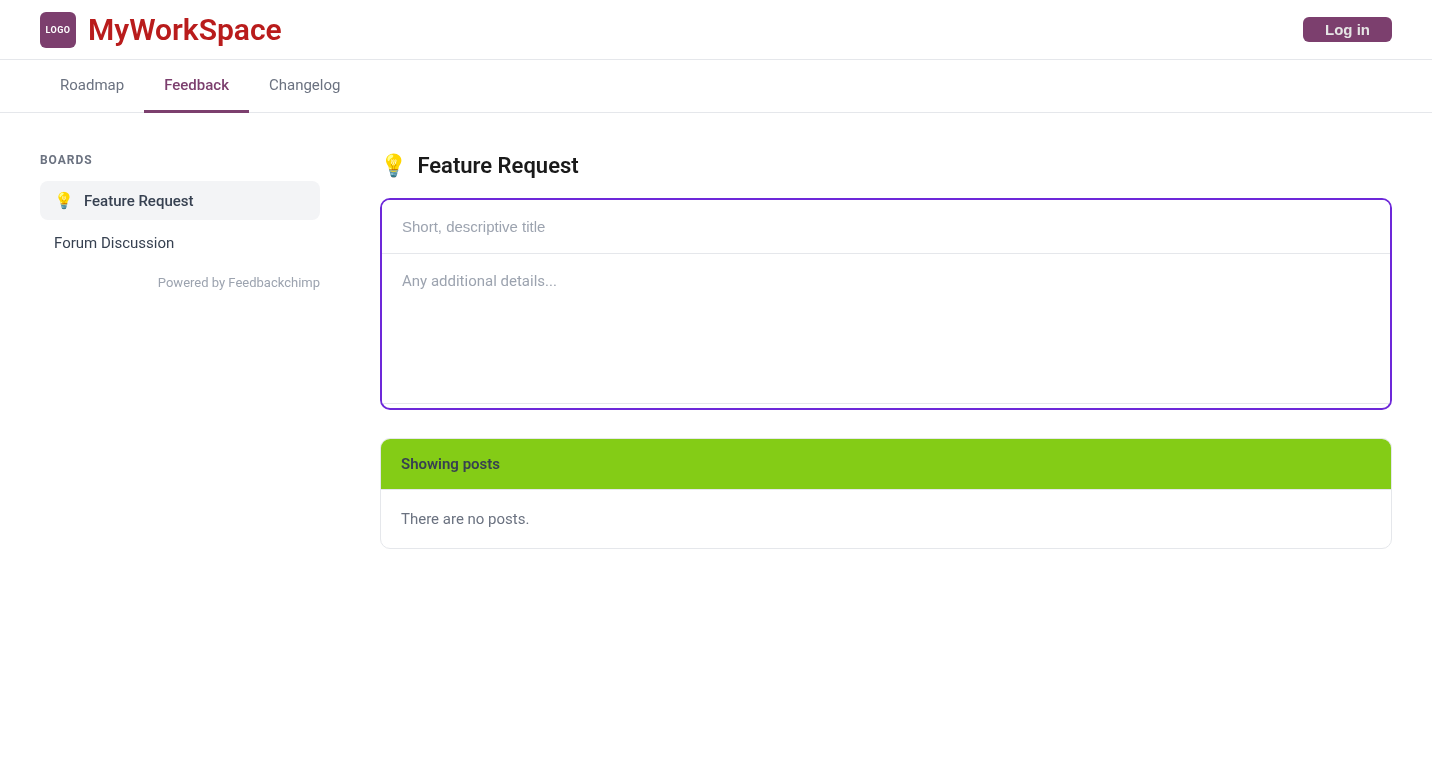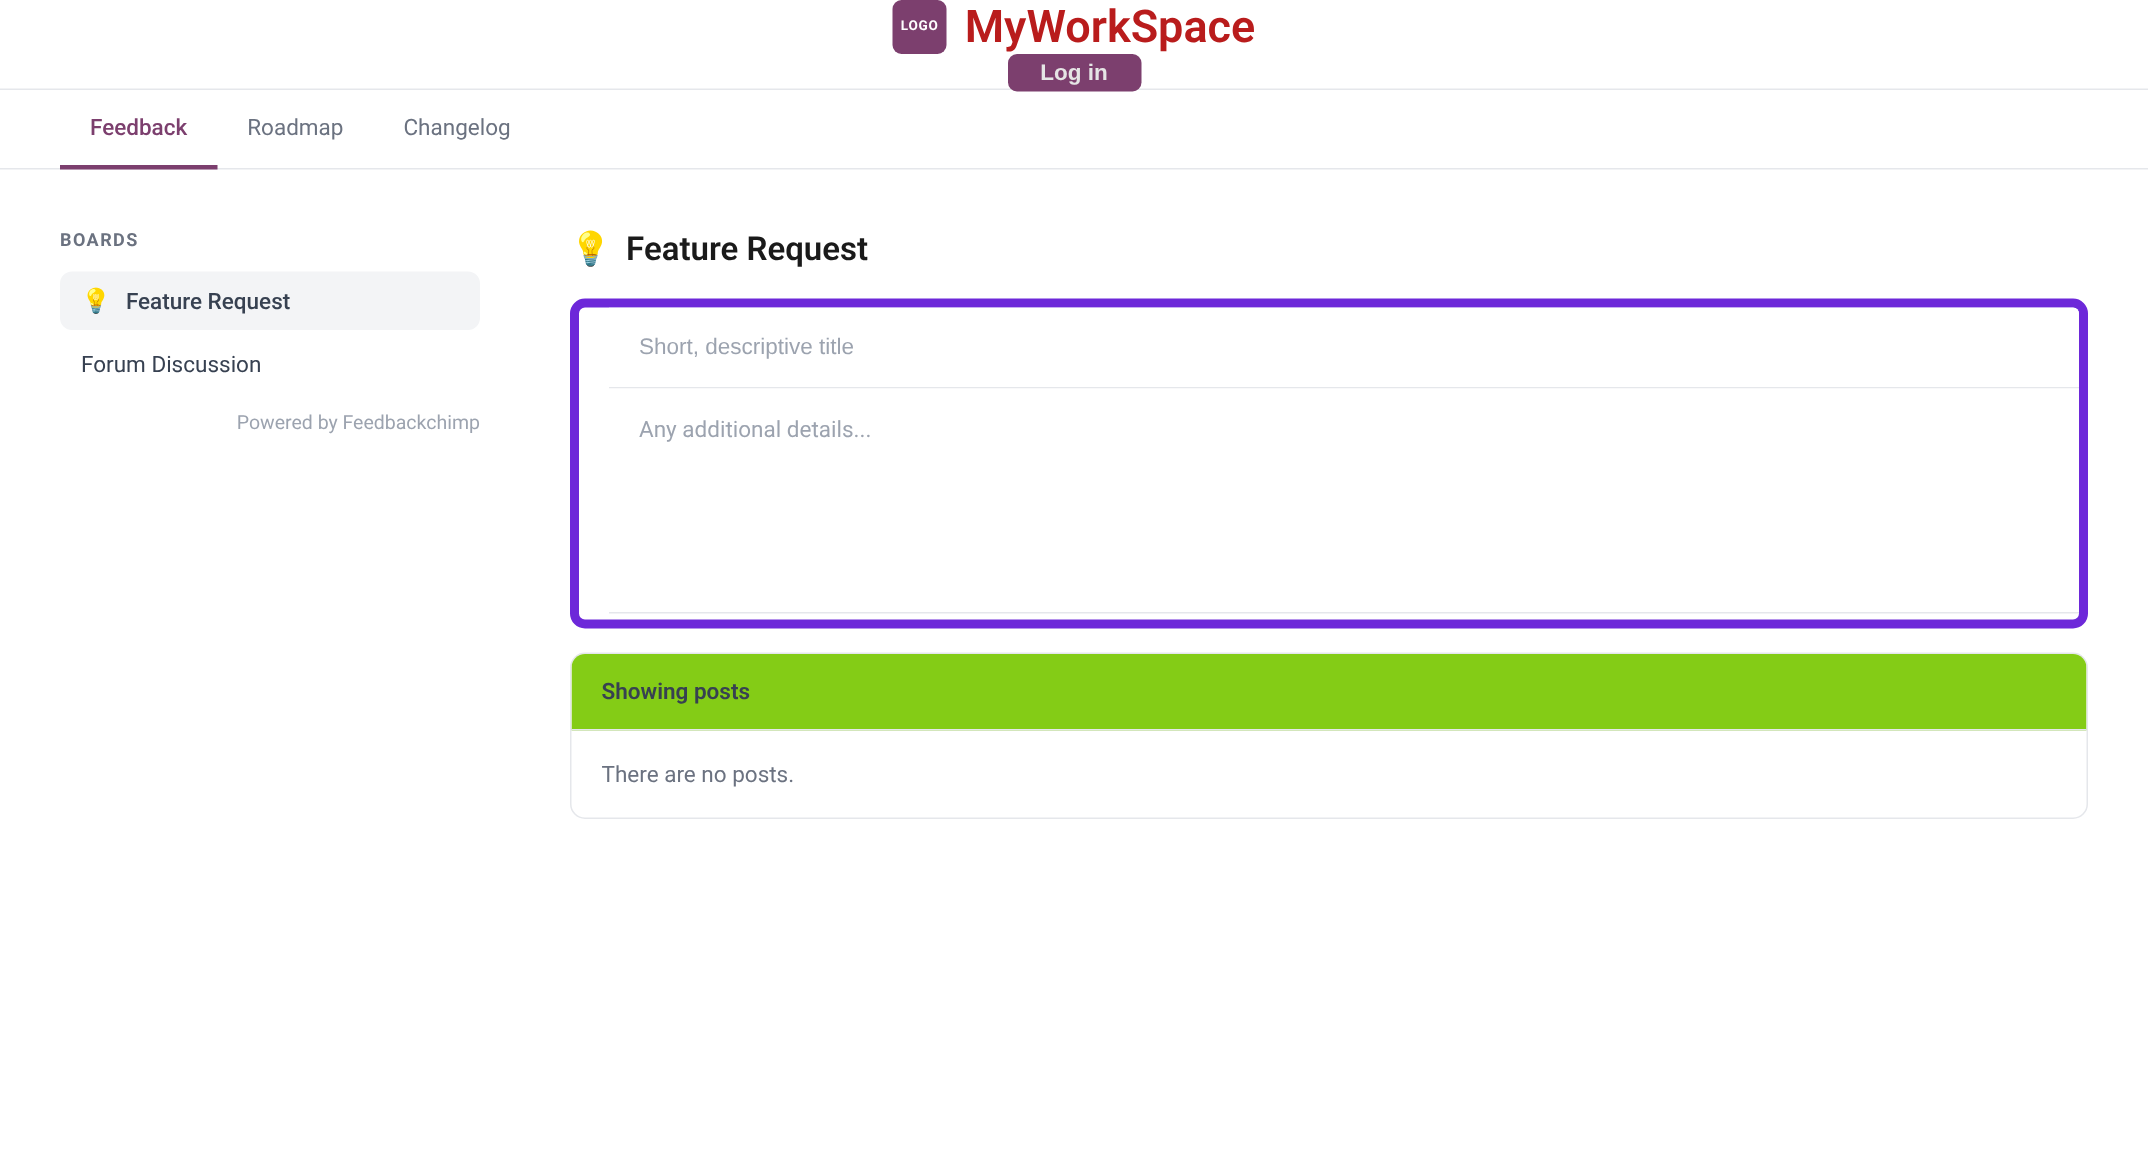--- a/index.html
+++ b/index.html
@@ -17,21 +17,20 @@
     }
 
     
     .header {
       display: flex;
       align-items: center;
       justify-content: space-between;
       padding: 0 40px;
       height: 60px;
       border-bottom: 1px solid #e5e7eb;
-      flex-direction: column;
     }
 
     .header-left {
       display: flex;
       align-items: center;
       gap: 12px;
     }
 
     .logo-box {
       width: 36px;
@@ -159,25 +158,24 @@
       color: #1a1a1a;
       margin-bottom: 20px;
     }
 
     .panel-title-icon {
       font-size: 22px;
     }
 
     
     .form-card {
-      border: 6px solid #6d28d9;
+      border: 2px solid #6d28d9;
       border-radius: 10px;
       overflow: hidden;
-      margin-bottom: 16px;
-      padding-left: 20px;
+      margin-bottom: 28px;
     }
 
     .title-input {
       width: 100%;
       border: none;
       border-bottom: 1px solid #e5e7eb;
       padding: 18px 20px;
       font-size: 15px;
       color: #374151;
       outline: none;
@@ -272,22 +270,22 @@
   <div class="header-left">
     <div class="logo-box">
       <span>LOGO</span>
     </div>
     <span class="app-title">MyWorkSpace</span>
   </div>
   <button class="login-button">Log in</button>
 </header>
 
 <nav class="nav-tabs">
+  <a class="nav-tab">Roadmap</a>
   <a class="nav-tab active">Feedback</a>
-  <a class="nav-tab">Roadmap</a>
   <a class="nav-tab">Changelog</a>
 </nav>
 
 <div class="main-content">
 
   <aside class="sidebar">
     <div class="sidebar-heading">BOARDS</div>
 
     <div class="sidebar-item active">
       <span class="sidebar-item-icon">💡</span>

